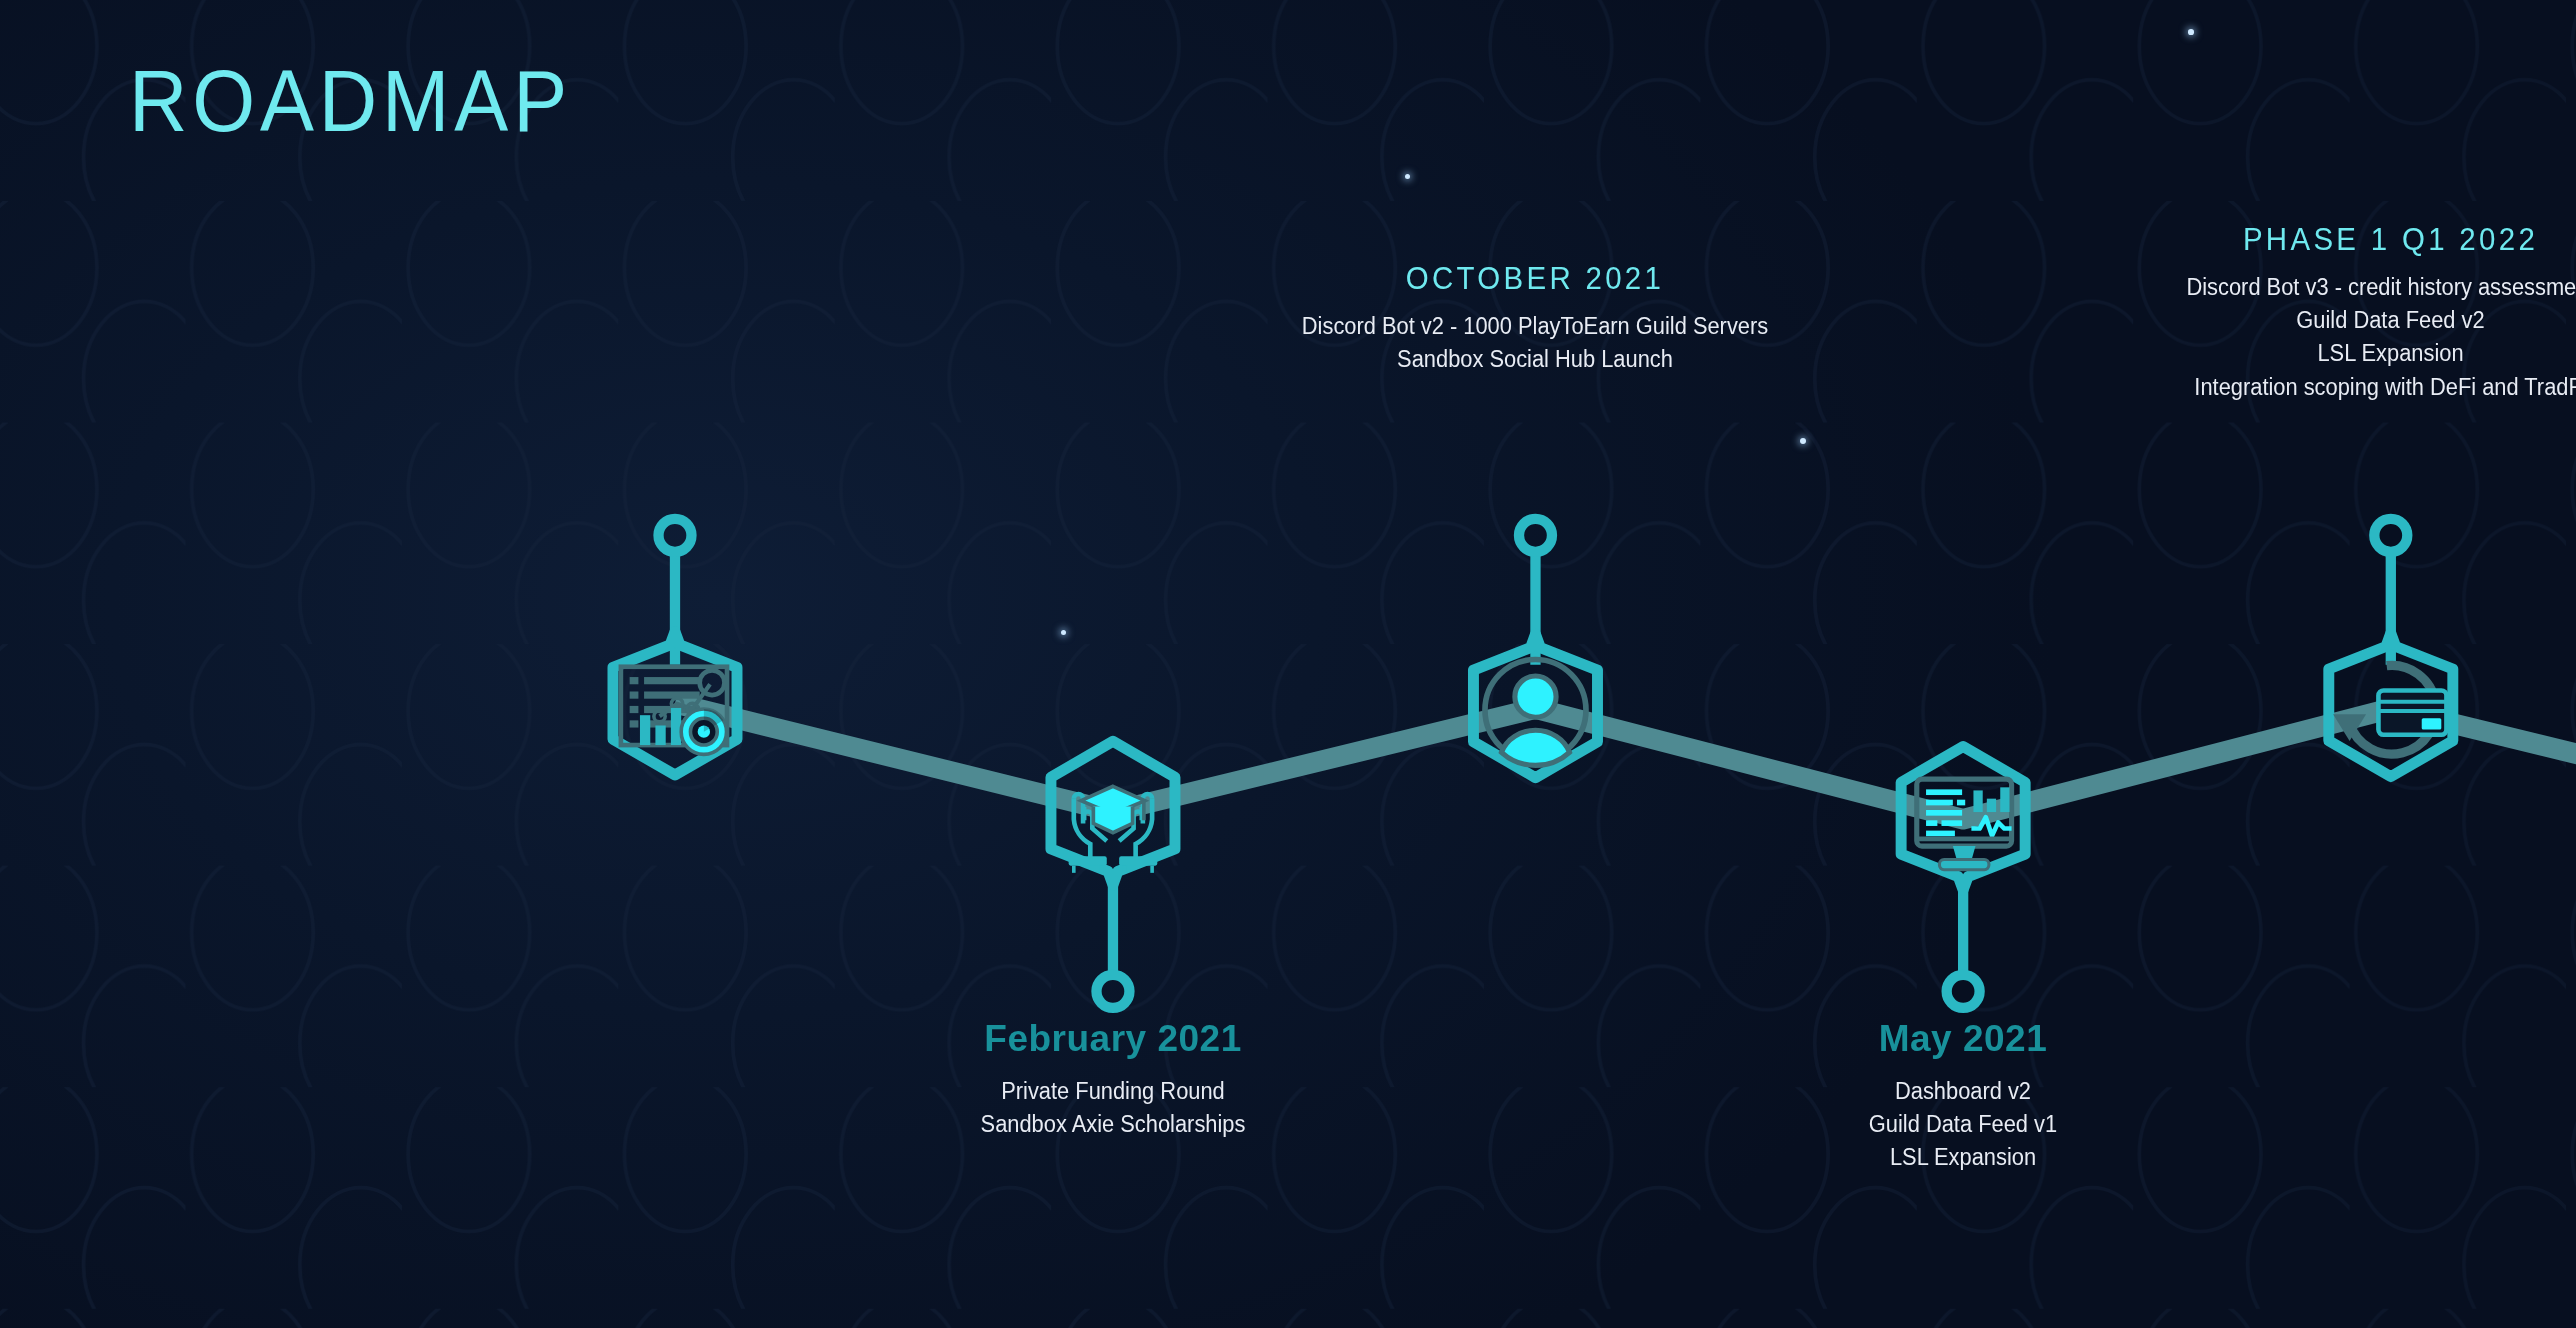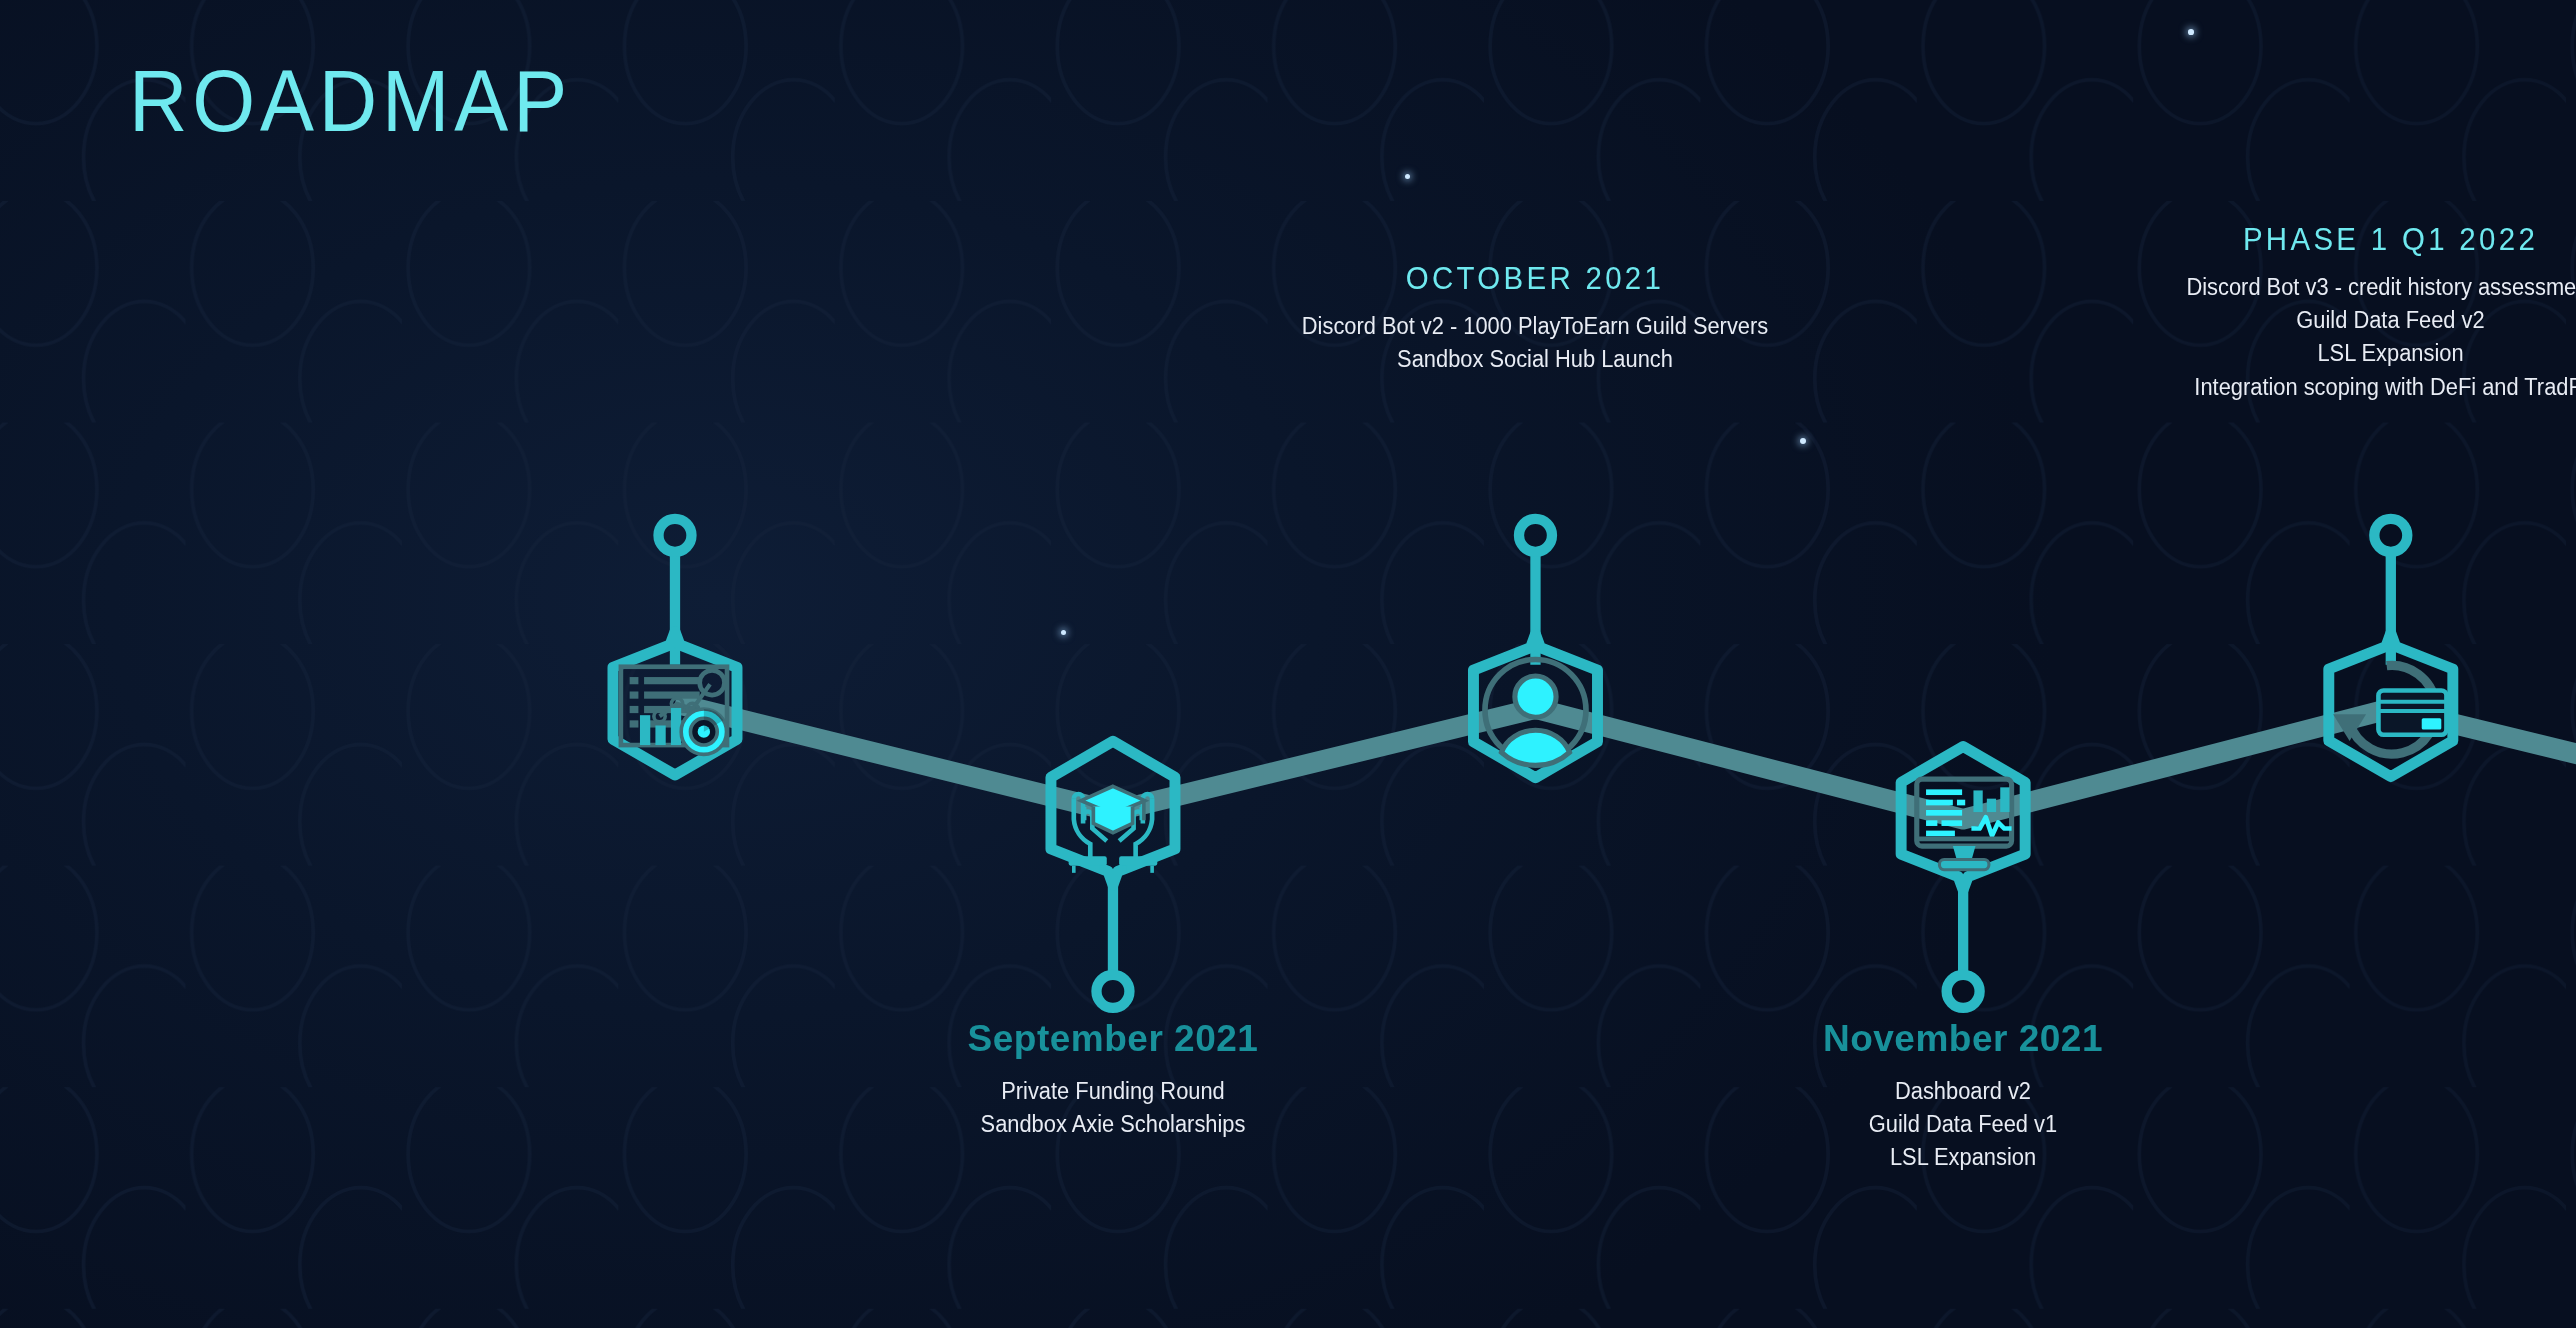--- a/index.html
+++ b/index.html
@@ -304,29 +304,29 @@
     <div class="ms-heading top">PHASE  1  Q1  2022</div>
     <div class="ms-lines">
       <div>Discord Bot v3 - credit history assessment</div>
       <div>Guild Data Feed v2</div>
       <div>LSL Expansion</div>
       <div>Integration scoping with DeFi and TradFi</div>
     </div>
   </div>
 
   <div class="ms-block bottom" style="left:768px; top:1018px; width:690px;">
-    <div class="ms-heading bottom">September 2021</div>
+    <div class="ms-heading bottom">February 2021</div>
     <div class="ms-lines">
       <div>Private Funding Round</div>
       <div>Sandbox Axie Scholarships</div>
     </div>
   </div>
 
   <div class="ms-block bottom" style="left:1618px; top:1018px; width:690px;">
-    <div class="ms-heading bottom">November 2021</div>
+    <div class="ms-heading bottom">May 2021</div>
     <div class="ms-lines">
       <div>Dashboard v2</div>
       <div>Guild Data Feed v1</div>
       <div>LSL  Expansion</div>
     </div>
   </div>
 
   <div class="ms-block bottom" style="left:2473px; top:1018px; width:690px;">
     <div class="ms-heading bottom">Phase 2 Q3 2022</div>
     <div class="ms-lines">

